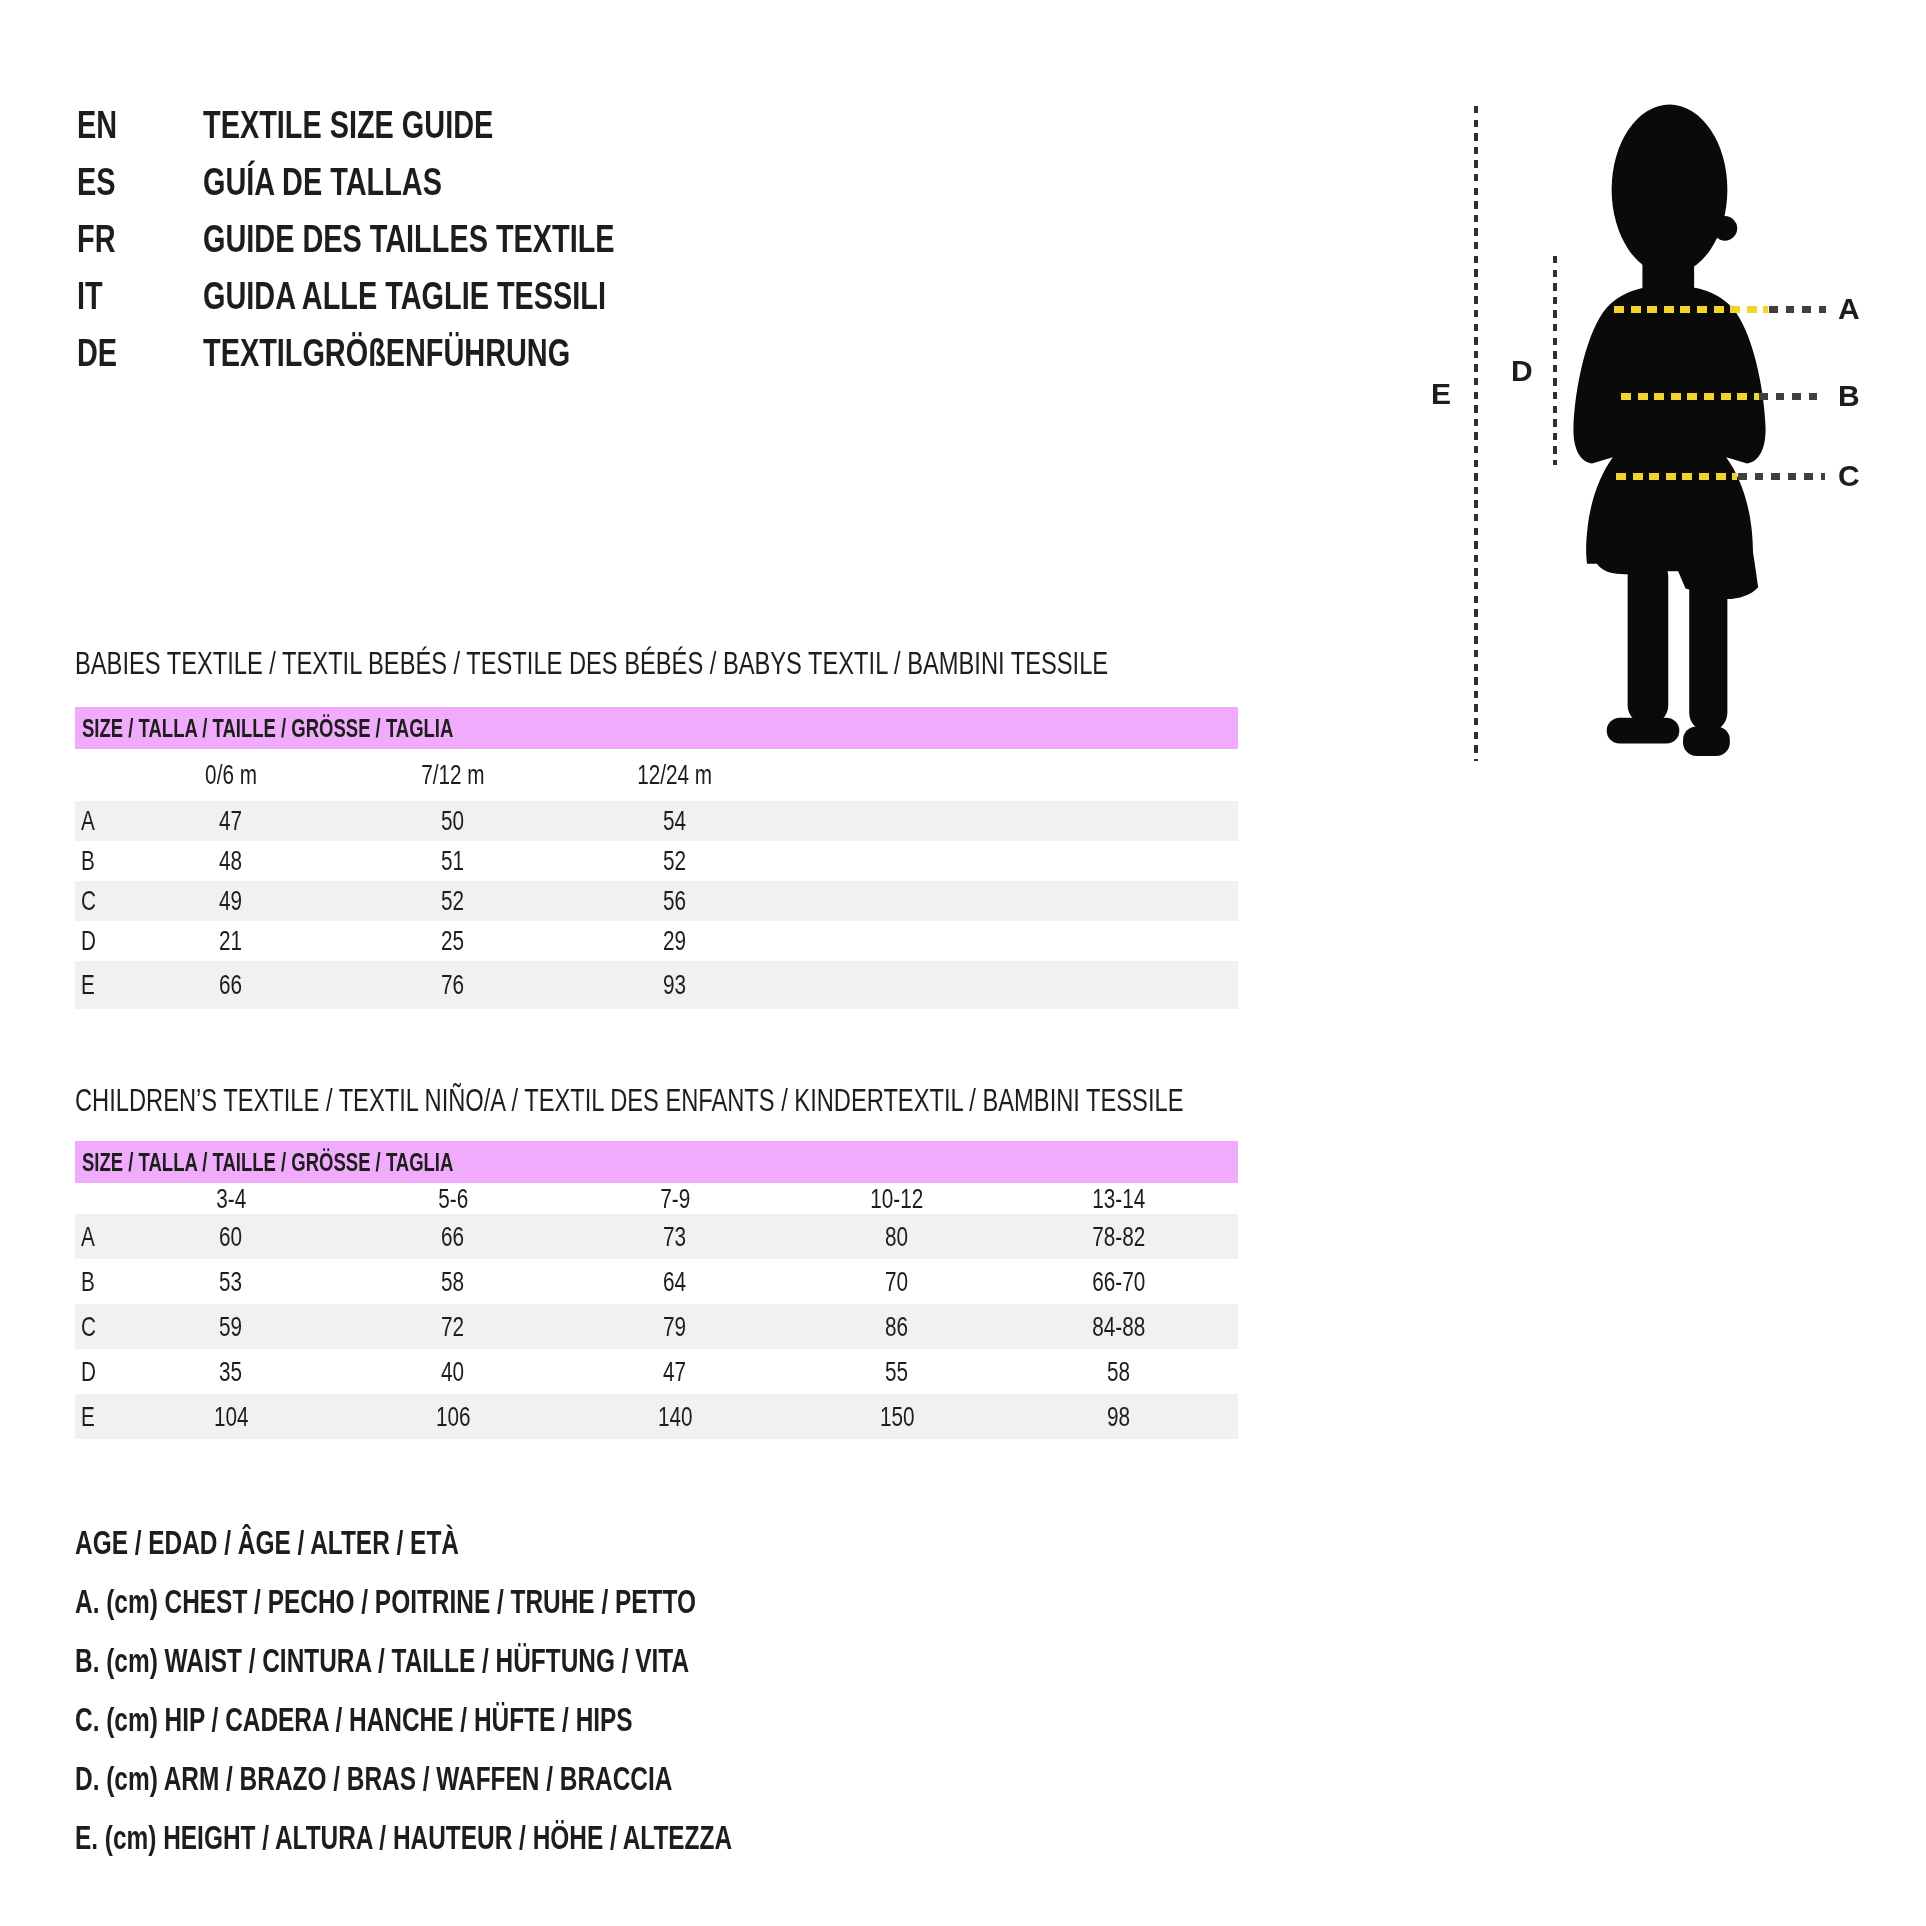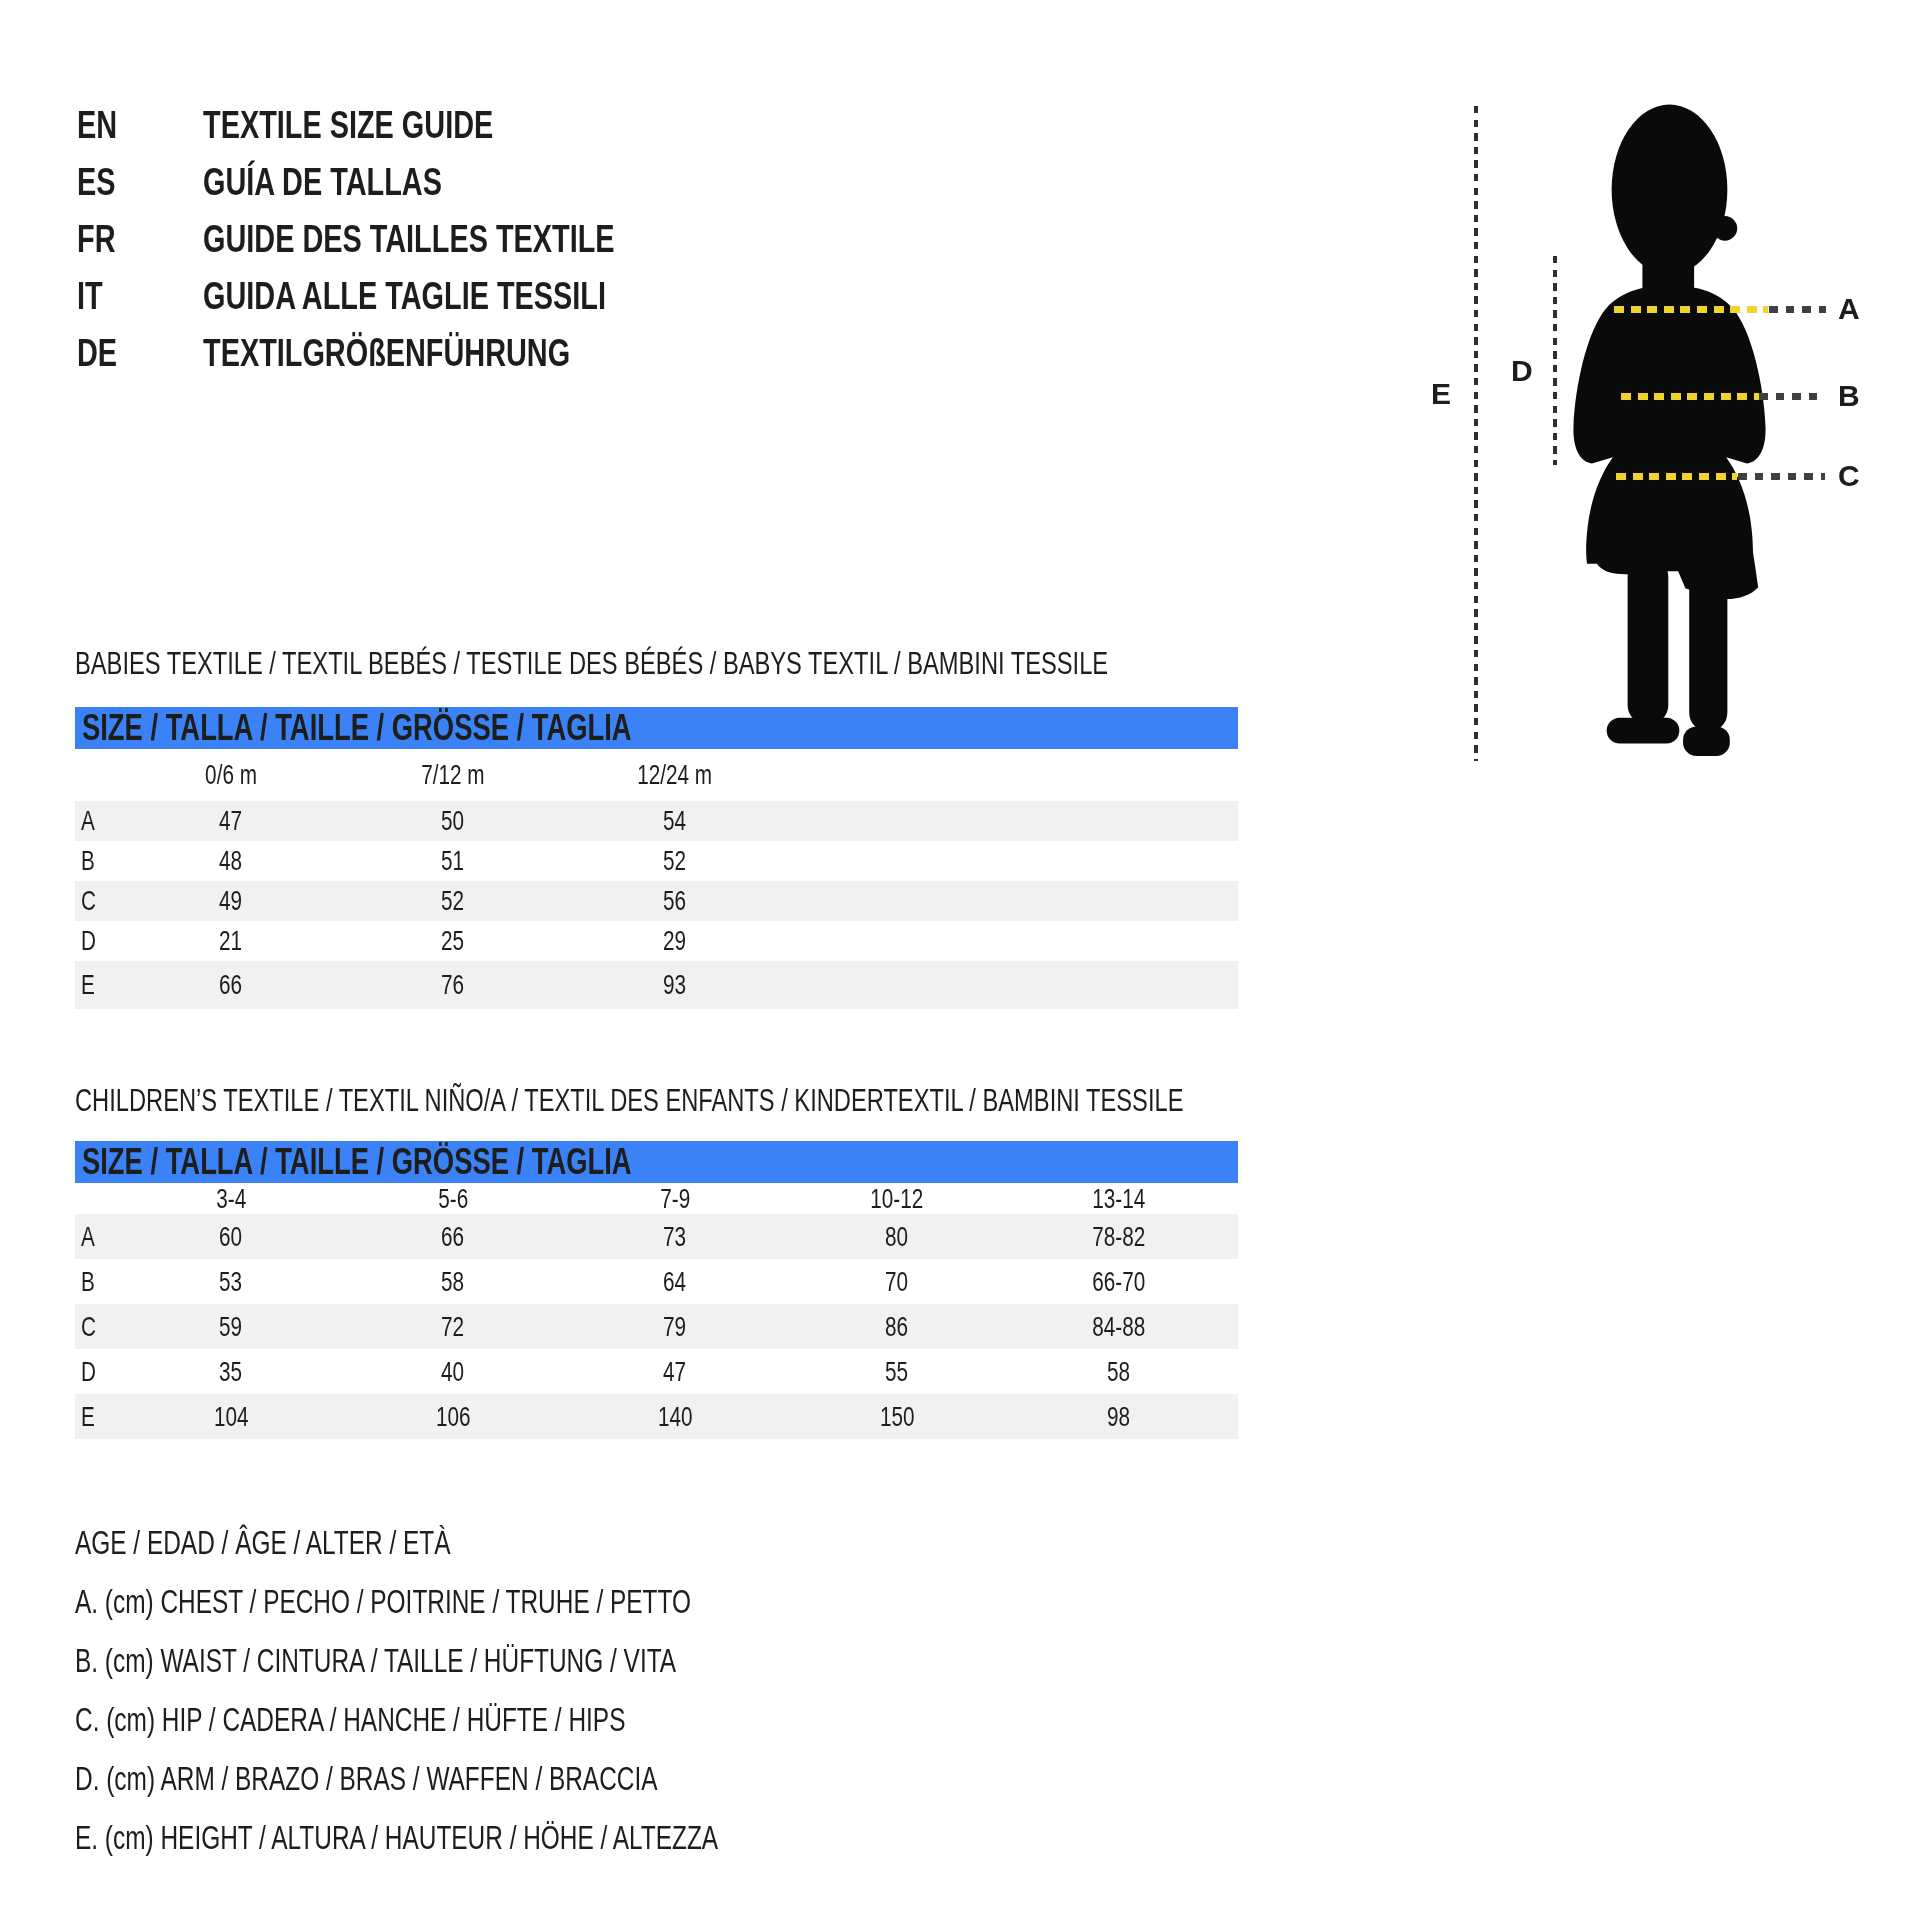--- a/index.html
+++ b/index.html
@@ -22,31 +22,31 @@
           background:repeating-linear-gradient(180deg,#2f2f2f 0 7.4px,transparent 7.4px 13.6px); }
   .vdot-e { left:69px; top:7.4px; height:655px; }
   .vdot-d { left:148px; top:157px; height:209px; }
   .dash { position:absolute; height:6.8px; }
   .dash-y { background:repeating-linear-gradient(90deg,#f0d32b 0 10px,transparent 10px 16.6px); }
   .dash-k { background:repeating-linear-gradient(90deg,#3f3f3f 0 8.6px,transparent 8.6px 16.6px); }
   .fig-label { position:absolute; font-size:30px; font-weight:bold; line-height:30px; transform:translateY(-50%); }
   
   .sec-title { position:absolute; left:75px; font-size:32px; font-weight:normal; line-height:37px; }
   .stable { position:absolute; left:75px; width:1163px; }
-  .bar { height:42px; background:#3b82f6; display:flex; align-items:center; padding-left:7.4px;
-         box-sizing:border-box; font-size:37px; font-weight:bold; }
+  .bar { height:42px; background:#f0abfc; display:flex; align-items:center; padding-left:7.4px;
+         box-sizing:border-box; font-size:25px; font-weight:bold; }
   .trow { display:flex; align-items:center; font-size:28px; }
   .trow.stripe { background:#f1f1f2; }
   .tlabel { width:45px; padding-left:6.2px; box-sizing:border-box; }
   .tcell { width:222px; display:flex; justify-content:center; align-items:center; }
   .b-head { height:52px; } .b-row { height:40px; } .b-row.tall { height:48px; }
   .c-head { height:31px; } .c-row { height:45px; }
   
   .legend { position:absolute; left:75px; top:1513px; }
-  .legend-row { height:59px; display:flex; align-items:center; font-size:33px; font-weight:normal; }
+  .legend-row { height:59px; display:flex; align-items:center; font-size:33px; font-weight:bold; }
 </style>
 </head>
 <body>
 
 <div class="page">
 
   <div class="langs">
     <div class="lang-row">
       <span class="lang-code"><span class="cn">EN</span></span>
       <span class="cn">TEXTILE SIZE GUIDE</span>

